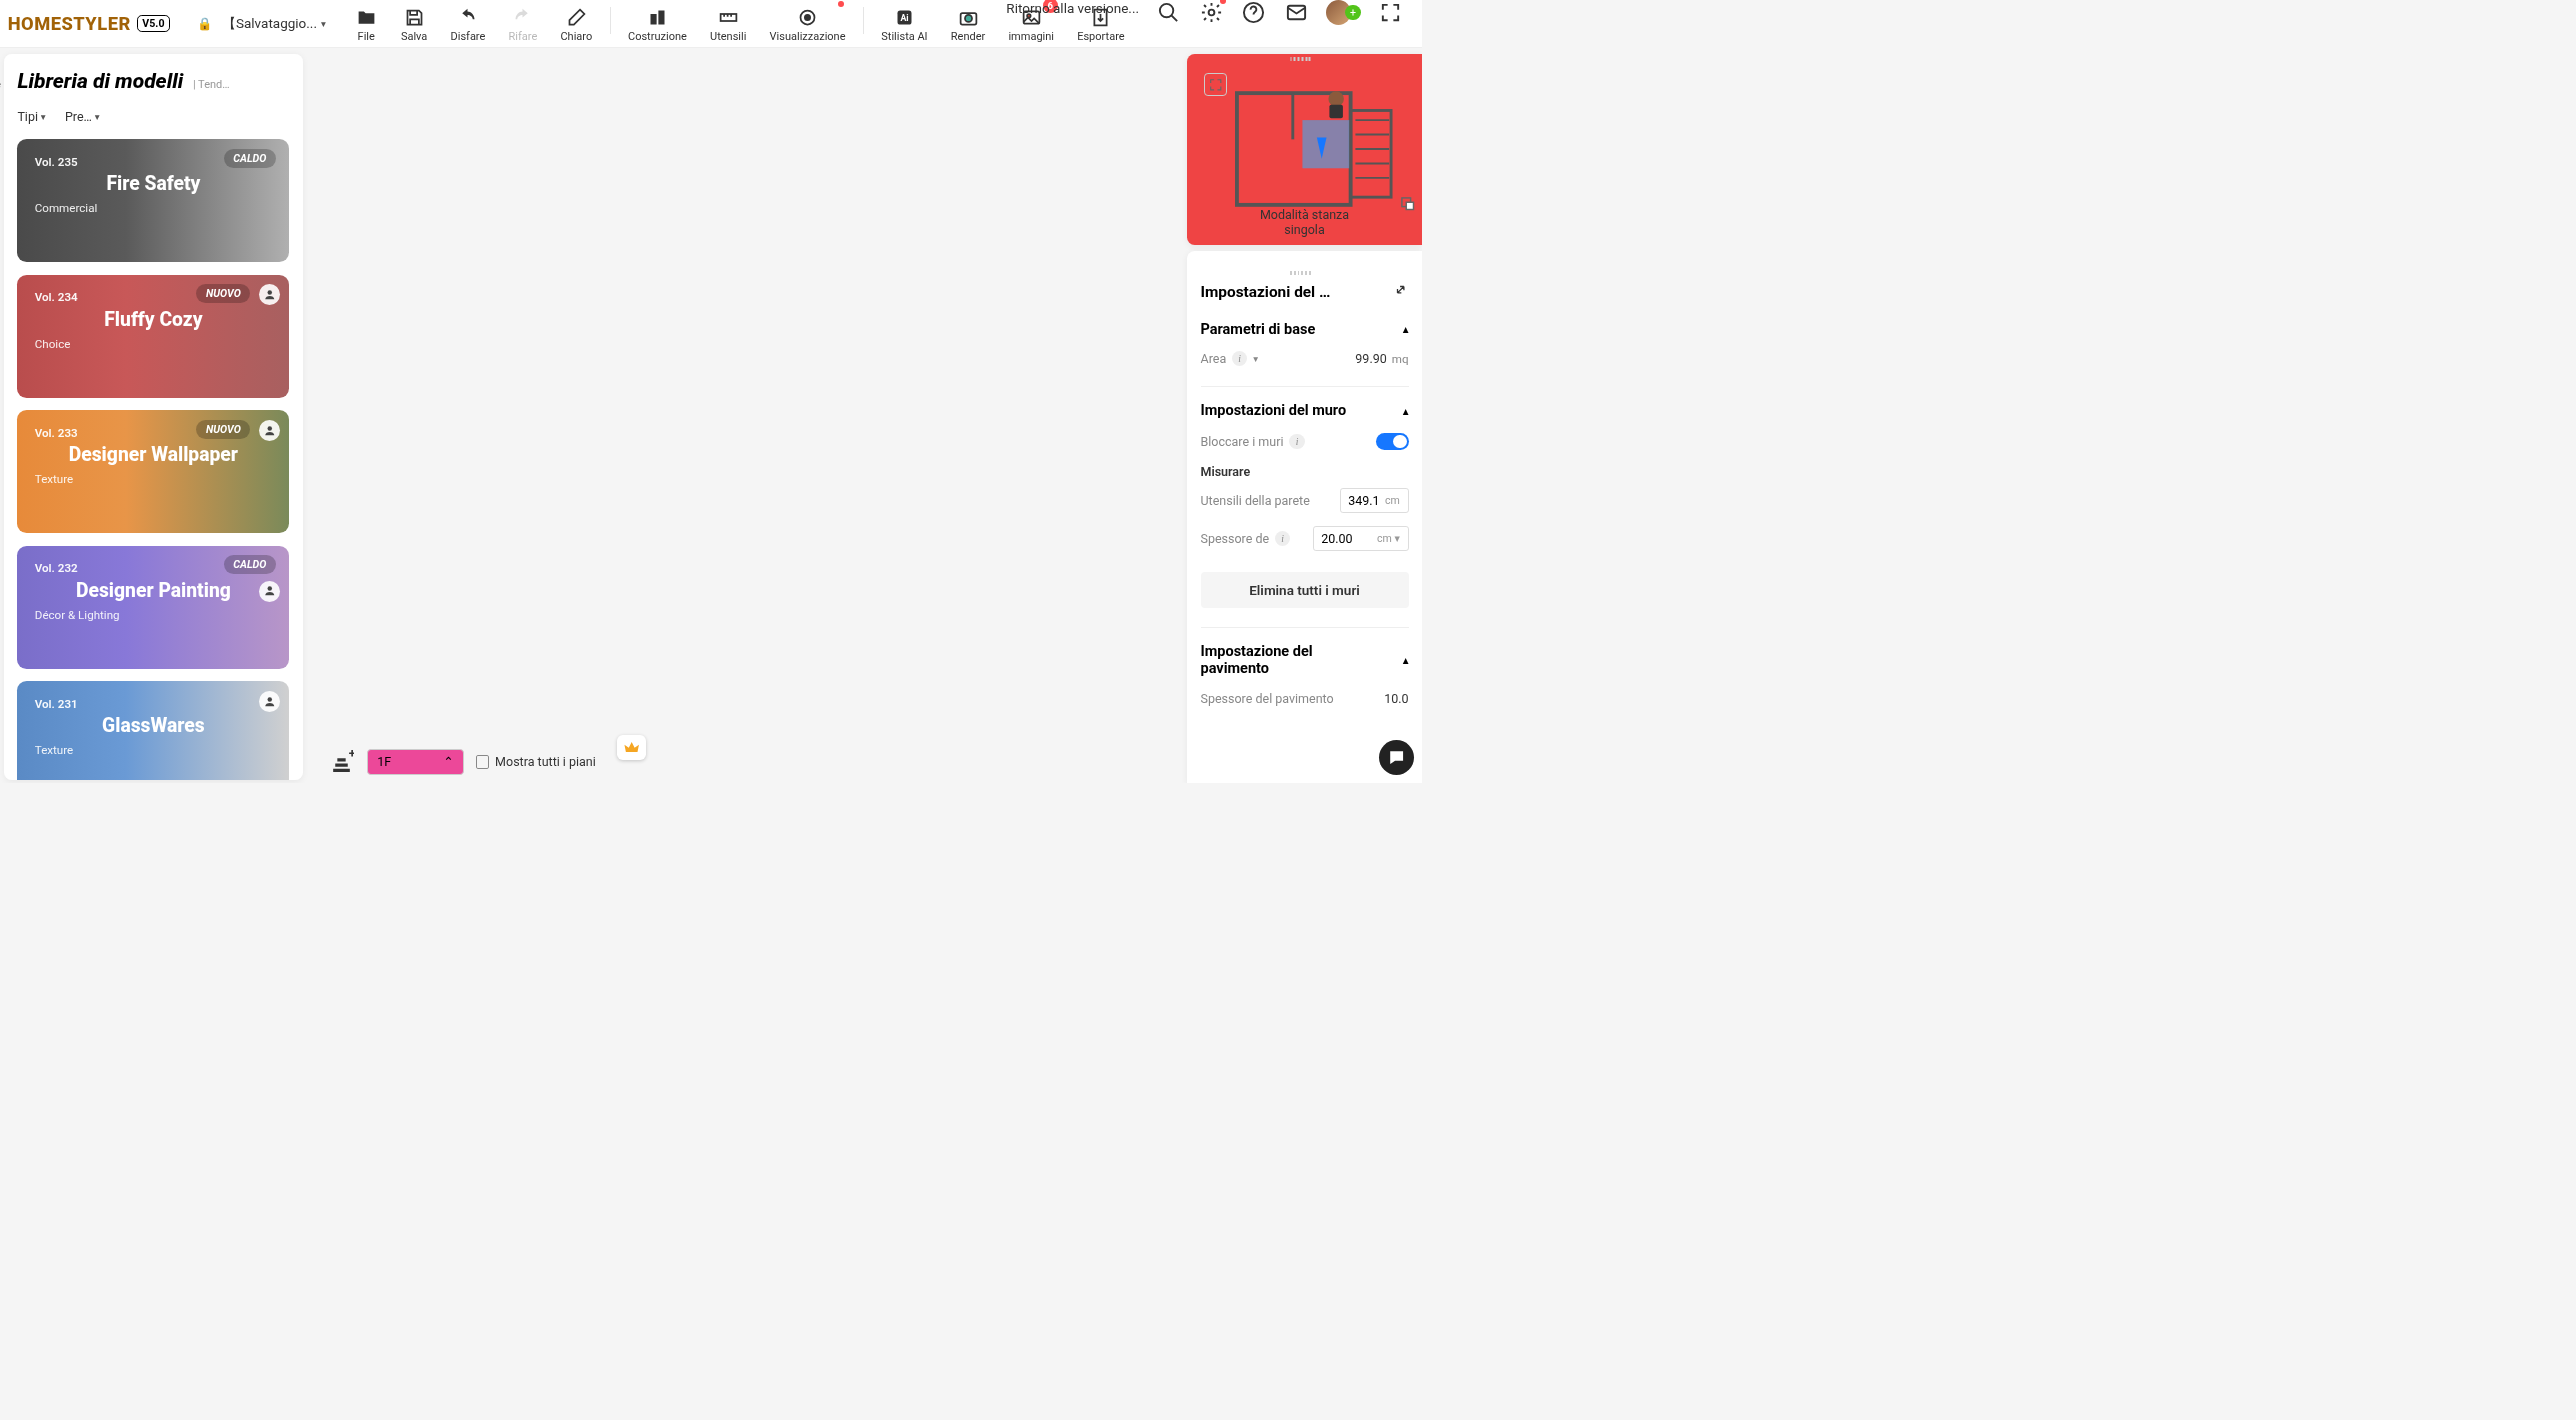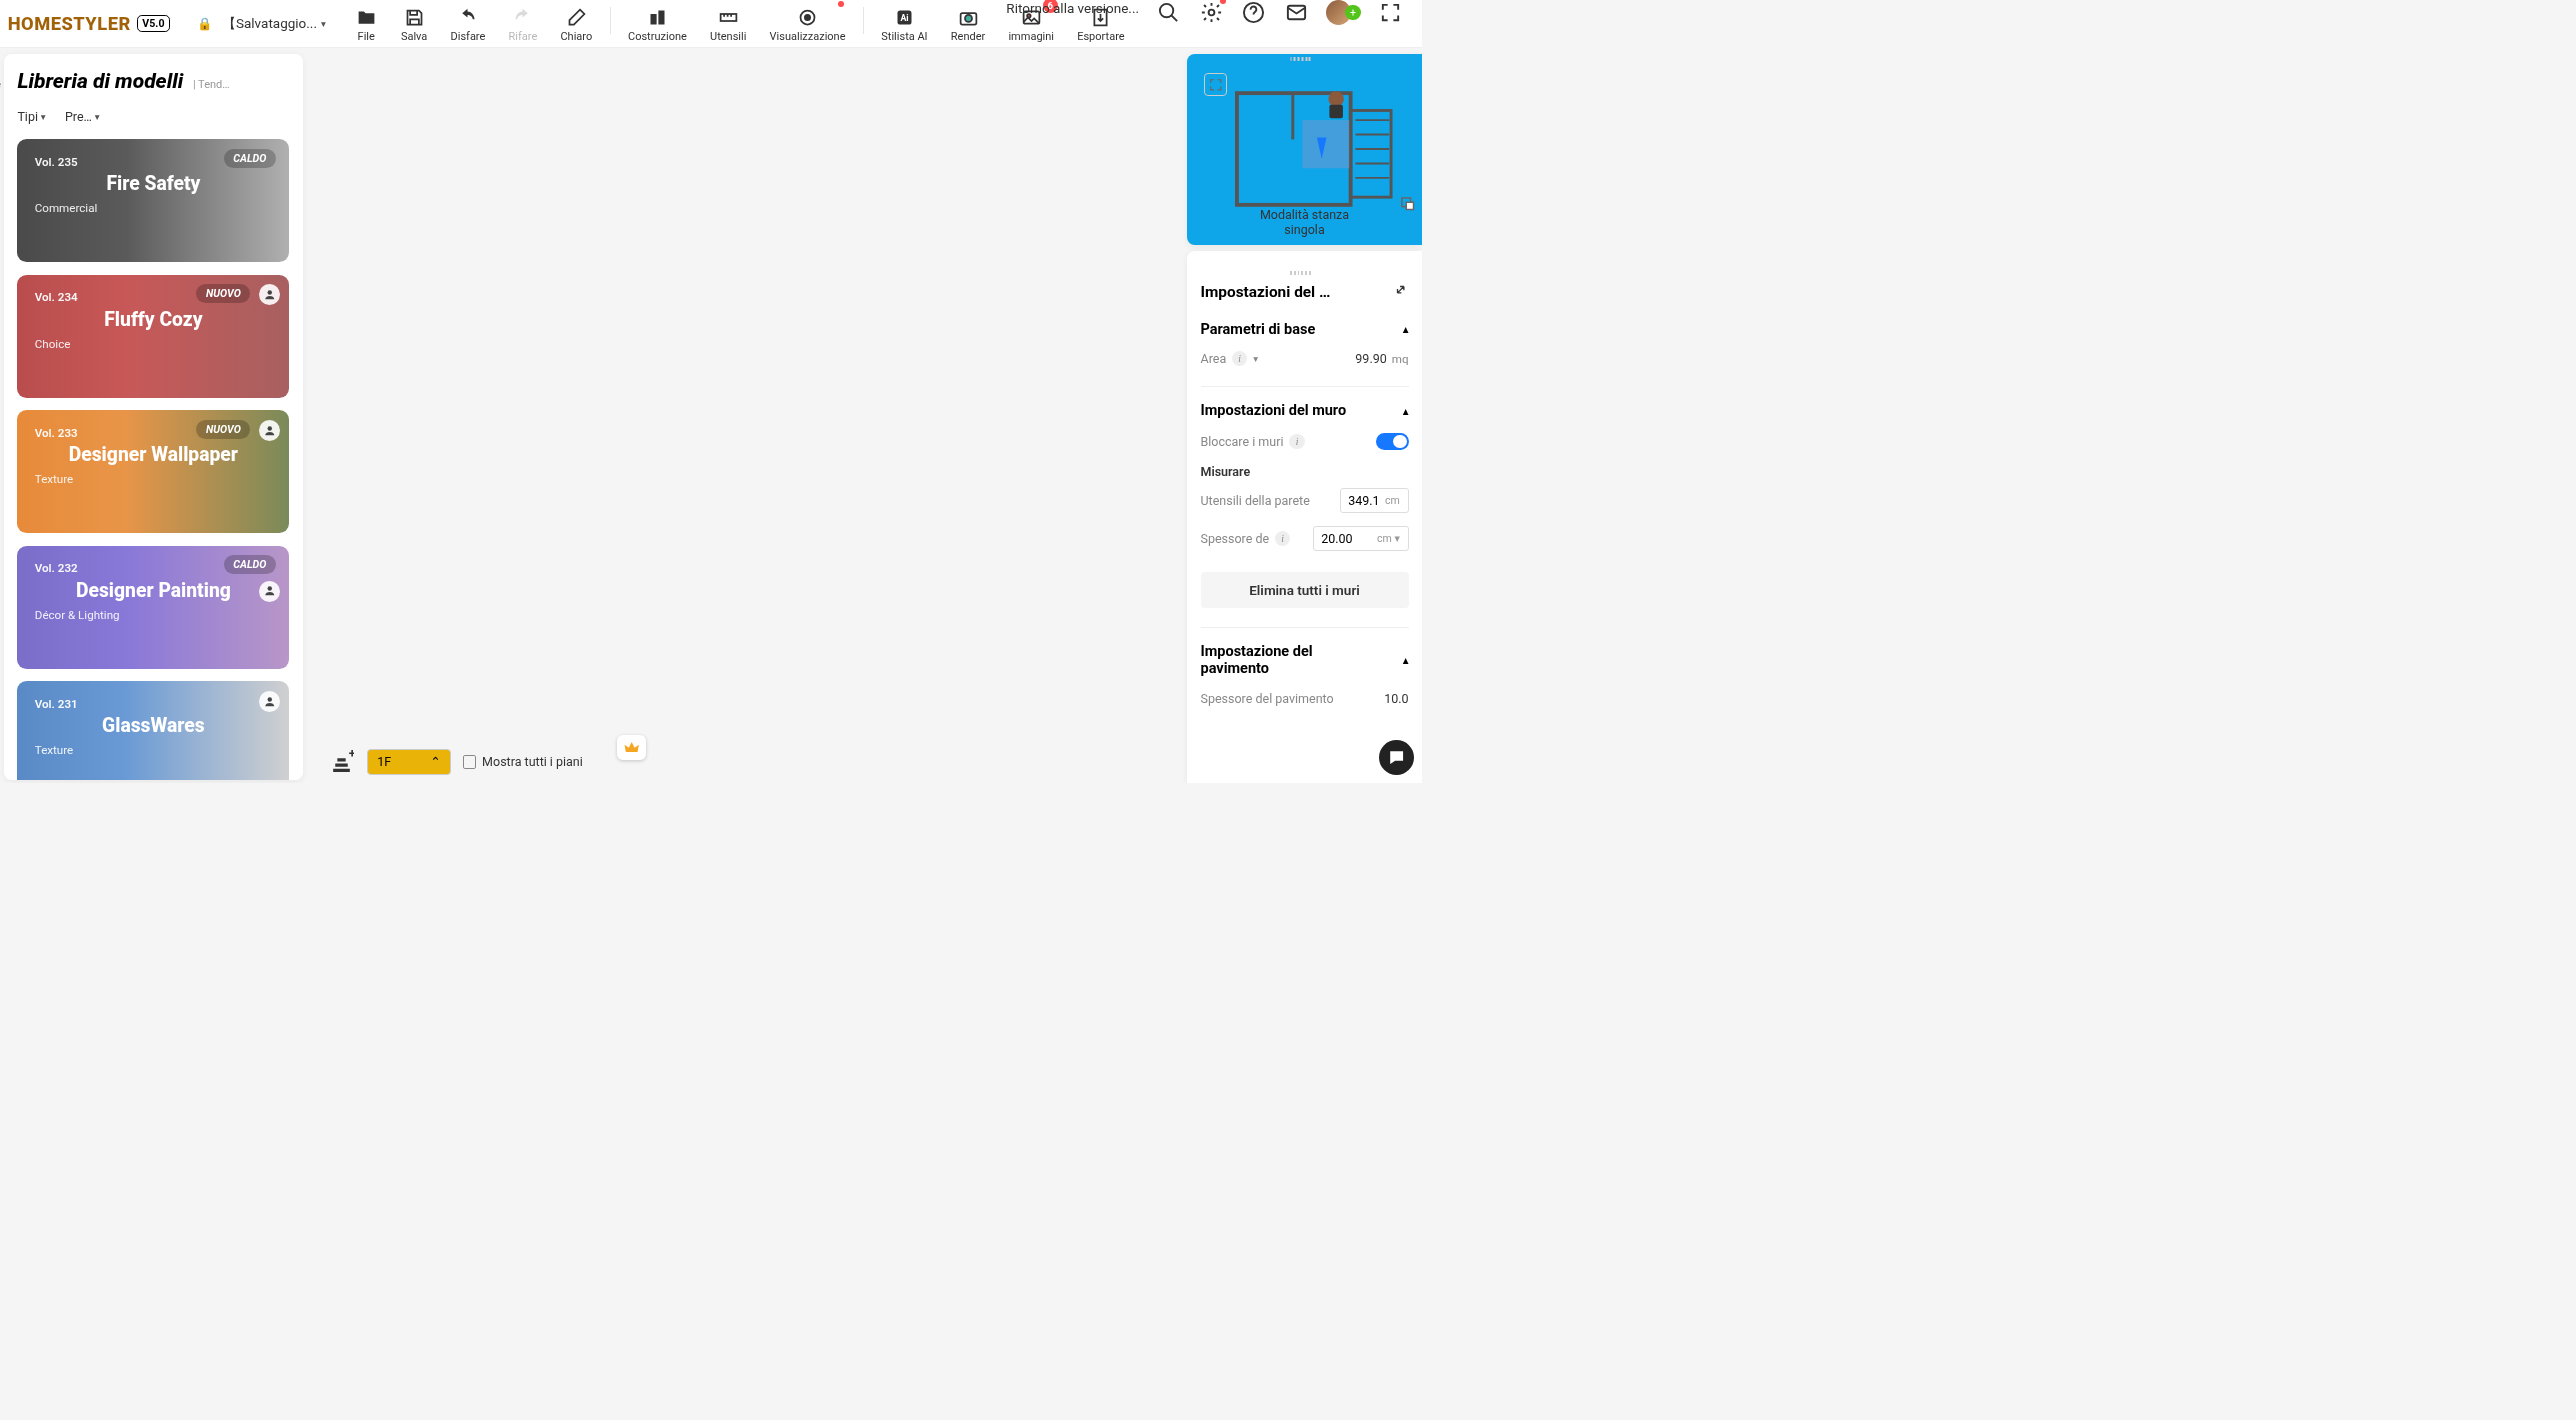--- a/index.html
+++ b/index.html
@@ -57,27 +57,27 @@
 
 .c1 { background: linear-gradient(90deg, #4a4a4a 0%, #5a5a5a 40%, #b0b0b0 100%); }
 .c2 { background: linear-gradient(90deg, #b94d4d 0%, #c85858 40%, #a86060 100%); }
 .c3 { background: linear-gradient(90deg, #e78a3a 0%, #e89548 40%, #7a8a5a 100%); }
 .c4 { background: linear-gradient(90deg, #7a6ec9 0%, #8878d8 40%, #b896c8 100%); }
 .c5 { background: linear-gradient(90deg, #5a8ac5 0%, #6a9ad5 40%, #d0d0d0 100%); }
 
 
 .canvas-bottom { position: absolute; left: 328px; bottom: 7.7px; display: flex; align-items: center; gap: 11.6px; }
 .floor-icon { width: 27px; height: 27px; display: flex; align-items: flex-end; justify-content: center; }
-.floor-select { border: 1px solid #ccc; border-radius: 3.9px; padding: 4.8px 9.6px; font-size: 12.5px; display: flex; align-items: center; gap: 39px; background: #eab308; cursor: pointer; }
+.floor-select { border: 1px solid #ccc; border-radius: 3.9px; padding: 4.8px 9.6px; font-size: 12.5px; display: flex; align-items: center; gap: 52px; background: #ec4899; cursor: pointer; }
 .checkbox-row { display: flex; align-items: center; gap: 5.8px; font-size: 12.5px; color: #333; }
 .checkbox { width: 13.5px; height: 13.5px; border: 1.4px solid #888; border-radius: 1.9px; cursor: pointer; }
 .crown-badge { position: absolute; left: 617px; bottom: 23px; width: 29px; height: 25px; background: #fff; border-radius: 5.8px; box-shadow: 0 1px 3.9px rgba(0,0,0,0.2); display: flex; align-items: center; justify-content: center; }
 
 
-.minimap-panel { position: absolute; right: 0; top: 54px; width: 235px; height: 191px; background: #0ea5e9; border-radius: 7.7px 0 0 7.7px; box-shadow: 0 1.9px 7.7px rgba(0,0,0,0.06); padding: 9.6px; }
+.minimap-panel { position: absolute; right: 0; top: 54px; width: 235px; height: 191px; background: #ef4444; border-radius: 7.7px 0 0 7.7px; box-shadow: 0 1.9px 7.7px rgba(0,0,0,0.06); padding: 9.6px; }
 .minimap-handle { position: absolute; left: 50%; top: 2.9px; transform: translateX(-50%); width: 29px; height: 3.9px; display: flex; gap: 1.9px; }
 .minimap-handle span { width: 1.9px; height: 3.9px; background: #ccc; }
 .expand-btn { position: absolute; left: 17.4px; top: 19.3px; width: 23px; height: 23px; border: 1px solid #ccc; border-radius: 3.9px; display: flex; align-items: center; justify-content: center; cursor: pointer; }
 .popup-btn { position: absolute; right: 5.8px; bottom: 29px; cursor: pointer; }
 .minimap-plan { position: absolute; left: 48px; top: 37px; width: 158px; height: 116px; }
 .room-mode { position: absolute; left: 50%; bottom: 7.7px; transform: translateX(-50%); font-size: 12.5px; color: #333; text-align: center; }
 
 
 .props-panel { position: absolute; right: 0; top: 251px; width: 235px; bottom: 0; background: #fff; border-radius: 7.7px 0 0 0; box-shadow: 0 1.9px 7.7px rgba(0,0,0,0.06); padding: 17.4px 13.5px; overflow-y: auto; }
 .props-panel::-webkit-scrollbar { width: 0; }

